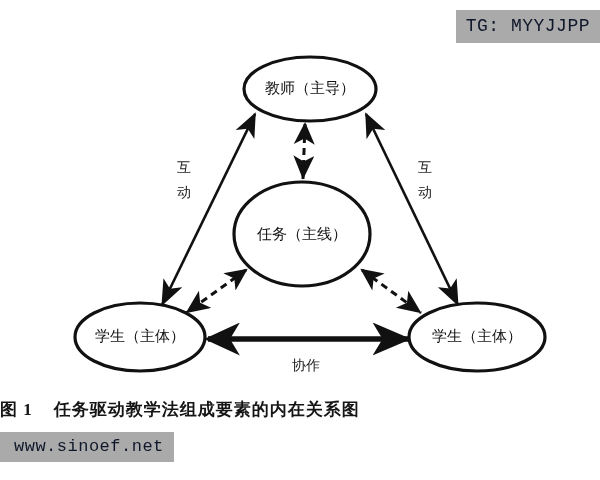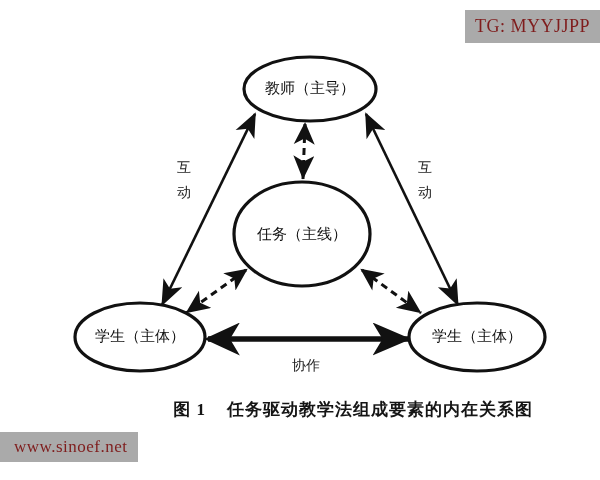--- a/index.html
+++ b/index.html
@@ -35,33 +35,33 @@
     font-family: "Liberation Serif", "DejaVu Serif", serif;
     font-size: 14px;
     fill: #222222;
     text-anchor: middle;
   }
   .caption-text {
     position: absolute;
     left: 0;
     top: 398px;
     width: 533px;
-    text-align: right;
+    text-align: left;
     font-family: "Liberation Serif", "DejaVu Serif", serif;
     font-size: 17px;
     font-weight: bold;
     letter-spacing: 1px;
     color: #151515;
     white-space: pre;
   }
   .watermark {
     position: absolute;
     background: #aaaaaa;
-    color: #7f1d1d;
-    font-family: Liberation Serif, serif;
+    color: #0f172a;
+    font-family: Liberation Mono, monospace;
     font-weight: 400;
     letter-spacing: 0.5px;
     line-height: 1;
   }
   #wm-top {
     right: 0px;
     top: 10px;
     font-size: 18px;
     padding: 7px 10px 8px 10px;
   }

